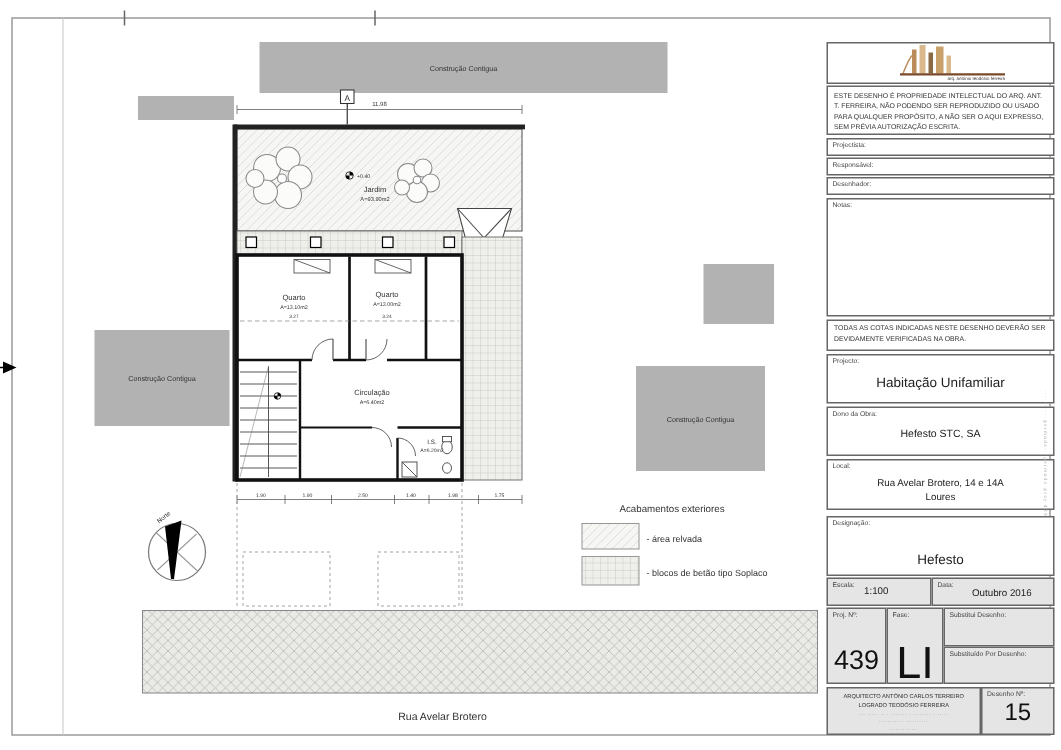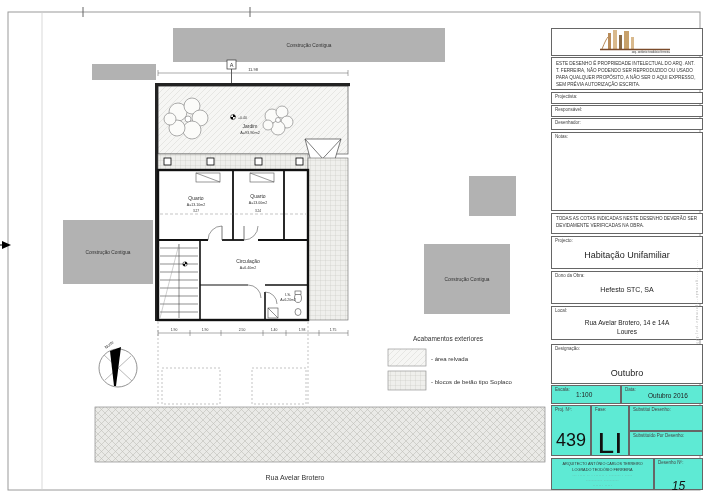--- a/index.html
+++ b/index.html
@@ -11,21 +11,21 @@
   
   #titleblock{position:absolute;left:551px;top:28px;width:140px;height:462px;}
   .tb-box{position:absolute;left:0;width:152px;border:1px solid #666;background:#fff;box-sizing:border-box;}
   .tb-label{position:absolute;left:3px;top:1px;font-size:4.5px;color:#444;}
   .tb-center{position:absolute;left:0;right:0;text-align:center;color:#222;}
   .tb-disclaimer{font-size:4.6px;line-height:1.5;color:#333;padding:3px 4px;text-align:left;}
   .tb-note{font-size:4.6px;line-height:1.5;color:#333;padding:2px 4px;}
   .big-num{font-size:18px;color:#111;}
   .vmicro{position:absolute;left:148px;top:232px;font-size:3px;color:#aaa;
           transform:rotate(90deg);transform-origin:left top;white-space:nowrap;letter-spacing:1px;}
-  .cell{position:absolute;border:1px solid #666;box-sizing:border-box;background:#5eead4;}
+  .cell{position:absolute;border:1px solid #666;box-sizing:border-box;background:#e5e5e5;}
   .contact{font-size:3px;line-height:1.6;color:#777;text-align:center;letter-spacing:.5px;}
 </style>
 </head>
 <body>
 
 <div id="sheet">
 
 <svg width="707" height="500" viewBox="0 0 707 500">
   <defs>
     <pattern id="grass" width="6" height="6" patternUnits="userSpaceOnUse">
@@ -290,21 +290,21 @@
   <div class="tb-box" style="top:278px;height:34px;">
     <span class="tb-label">Local:</span>
     <div class="tb-center" style="top:12px;font-size:6.5px;">Rua Avelar Brotero, 14 e 14A</div>
     <div class="tb-center" style="top:21px;font-size:6.5px;">Loures</div>
   </div>
 
   <div class="vmicro">··········germade···germado·proj·439·planta··········</div>
 
   <div class="tb-box" style="top:316px;height:40px;">
     <span class="tb-label">Designação:</span>
-    <div class="tb-center" style="top:23px;font-size:9px;">Outubro</div>
+    <div class="tb-center" style="top:23px;font-size:9px;">Hefesto</div>
   </div>
 
   <div class="cell" style="top:357px;left:0;width:70px;height:19px;">
     <span class="tb-label">Escala:</span>
     <span style="position:absolute;left:24px;top:5px;font-size:6.5px;">1:100</span>
   </div>
   <div class="cell" style="top:357px;left:70px;width:82px;height:19px;">
     <span class="tb-label">Data:</span>
     <span style="position:absolute;left:26px;top:6px;font-size:6.5px;">Outubro 2016</span>
   </div>
@@ -326,17 +326,17 @@
 
   <div class="cell" style="top:430px;left:0;width:103px;height:32px;">
     <div class="tb-center" style="top:3px;font-size:3.8px;color:#333;">ARQUITECTO ANTÓNIO CARLOS TERREIRO</div>
     <div class="tb-center" style="top:9px;font-size:3.8px;color:#333;">LOGRADO TEODÓSIO FERREIRA</div>
     <div class="tb-center contact" style="top:15px;">··· ····· ·· · ······· · ········ · ·····</div>
     <div class="tb-center contact" style="top:20px;">···········&nbsp;··········</div>
     <div class="tb-center contact" style="top:25px;">·······&nbsp;·····</div>
   </div>
   <div class="cell" style="top:430px;left:103px;width:49px;height:32px;">
     <span class="tb-label">Desenho Nº:</span>
-    <div class="tb-center" style="top:20px;font-size:12px;color:#111;font-style:italic;">15</div>
+    <div class="tb-center" style="top:8px;font-size:16px;color:#111;">15</div>
   </div>
 
 </div>
 </div>
 
 </body></html>

